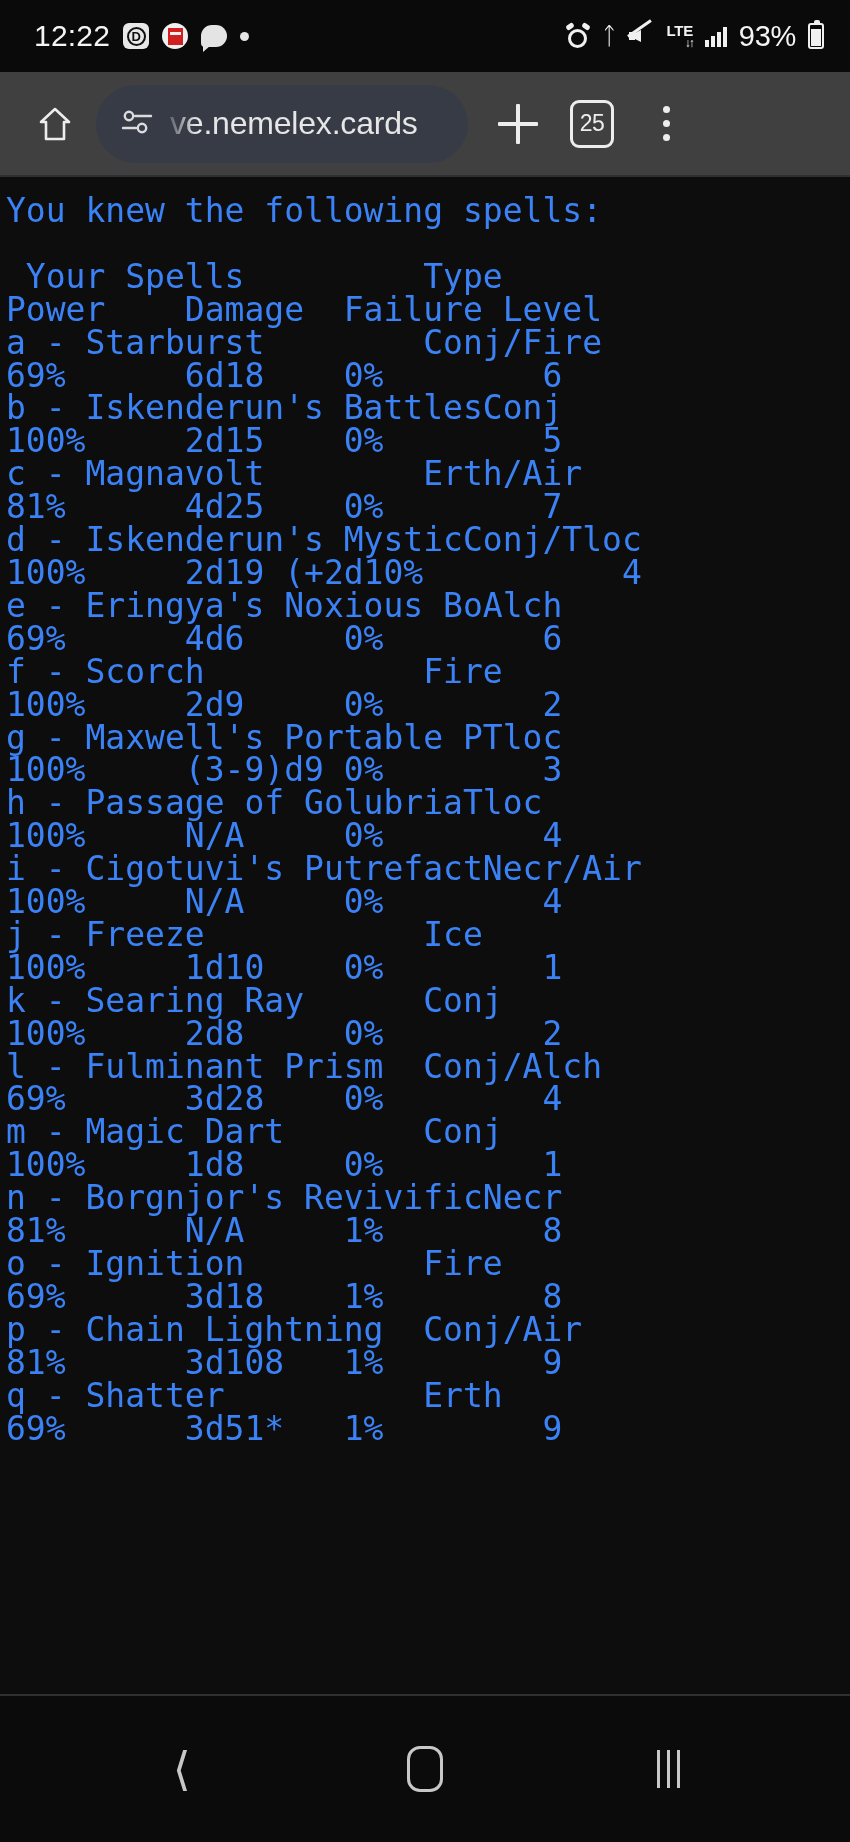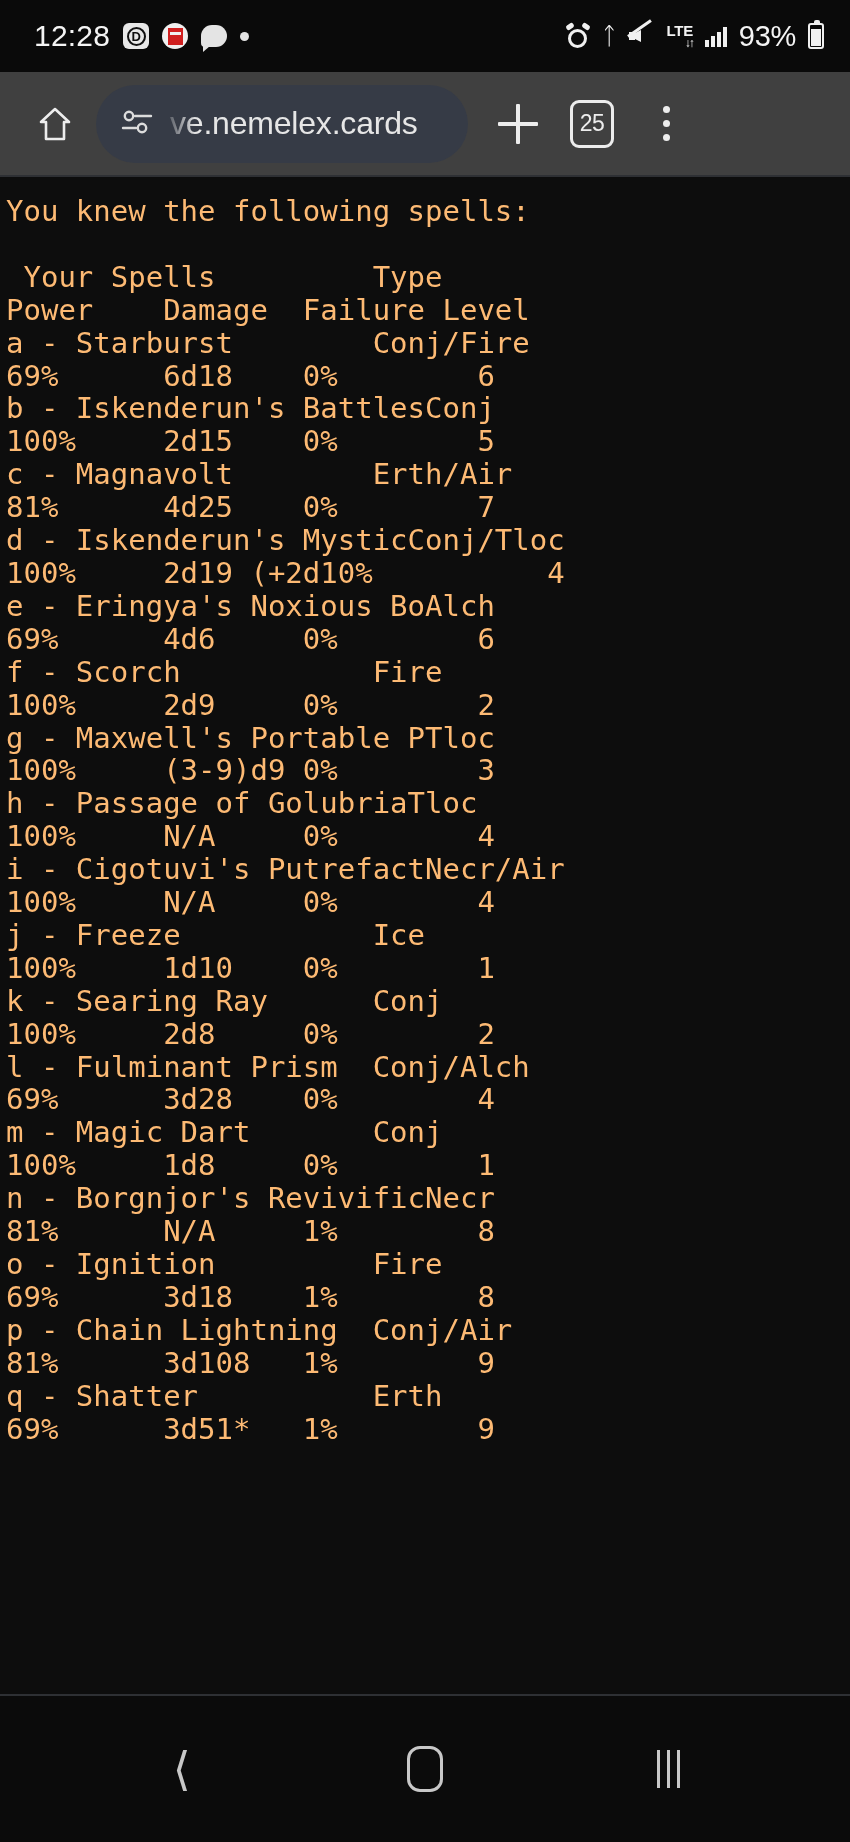--- a/index.html
+++ b/index.html
@@ -222,23 +222,23 @@
     position: absolute;
     top: 177px;
     left: 0;
     right: 0;
     bottom: 148px;
     background: #0d0d0d;
     overflow: hidden;
     padding: 18px 0 0 6px;
   }
   .term {
-    color: #fdba74;
+    color: #3b82f6;
     font-family: "DejaVu Sans Mono", monospace;
-    font-size: 29px;
+    font-size: 33px;
     line-height: 32.9px;
     white-space: pre;
     letter-spacing: 0px;
   }
 
   
   .nav-bar {
     position: absolute;
     left: 0; right: 0; bottom: 0;
     height: 148px;
@@ -266,21 +266,21 @@
     border-radius: 13px;
   }
   .nav-recents { display:flex; gap: 7px; }
   .nav-recents i { width: 3px; height: 38px; background: #c8c8c8; display:block; }
 </style>
 </head>
 <body>
 
 <div class="status-bar">
   <div class="status-left">
-    <span class="status-clock">12:28</span>
+    <span class="status-clock">12:22</span>
     <span class="sicon icon-dcircle">
         <span>D</span>
       </span>
     <span class="sicon icon-kfc">
         <span class="kbar"></span>
       </span>
     <span class="sicon icon-chat"></span>
     <span class="sicon icon-dot"></span>
   </div>
   <div class="status-right">

